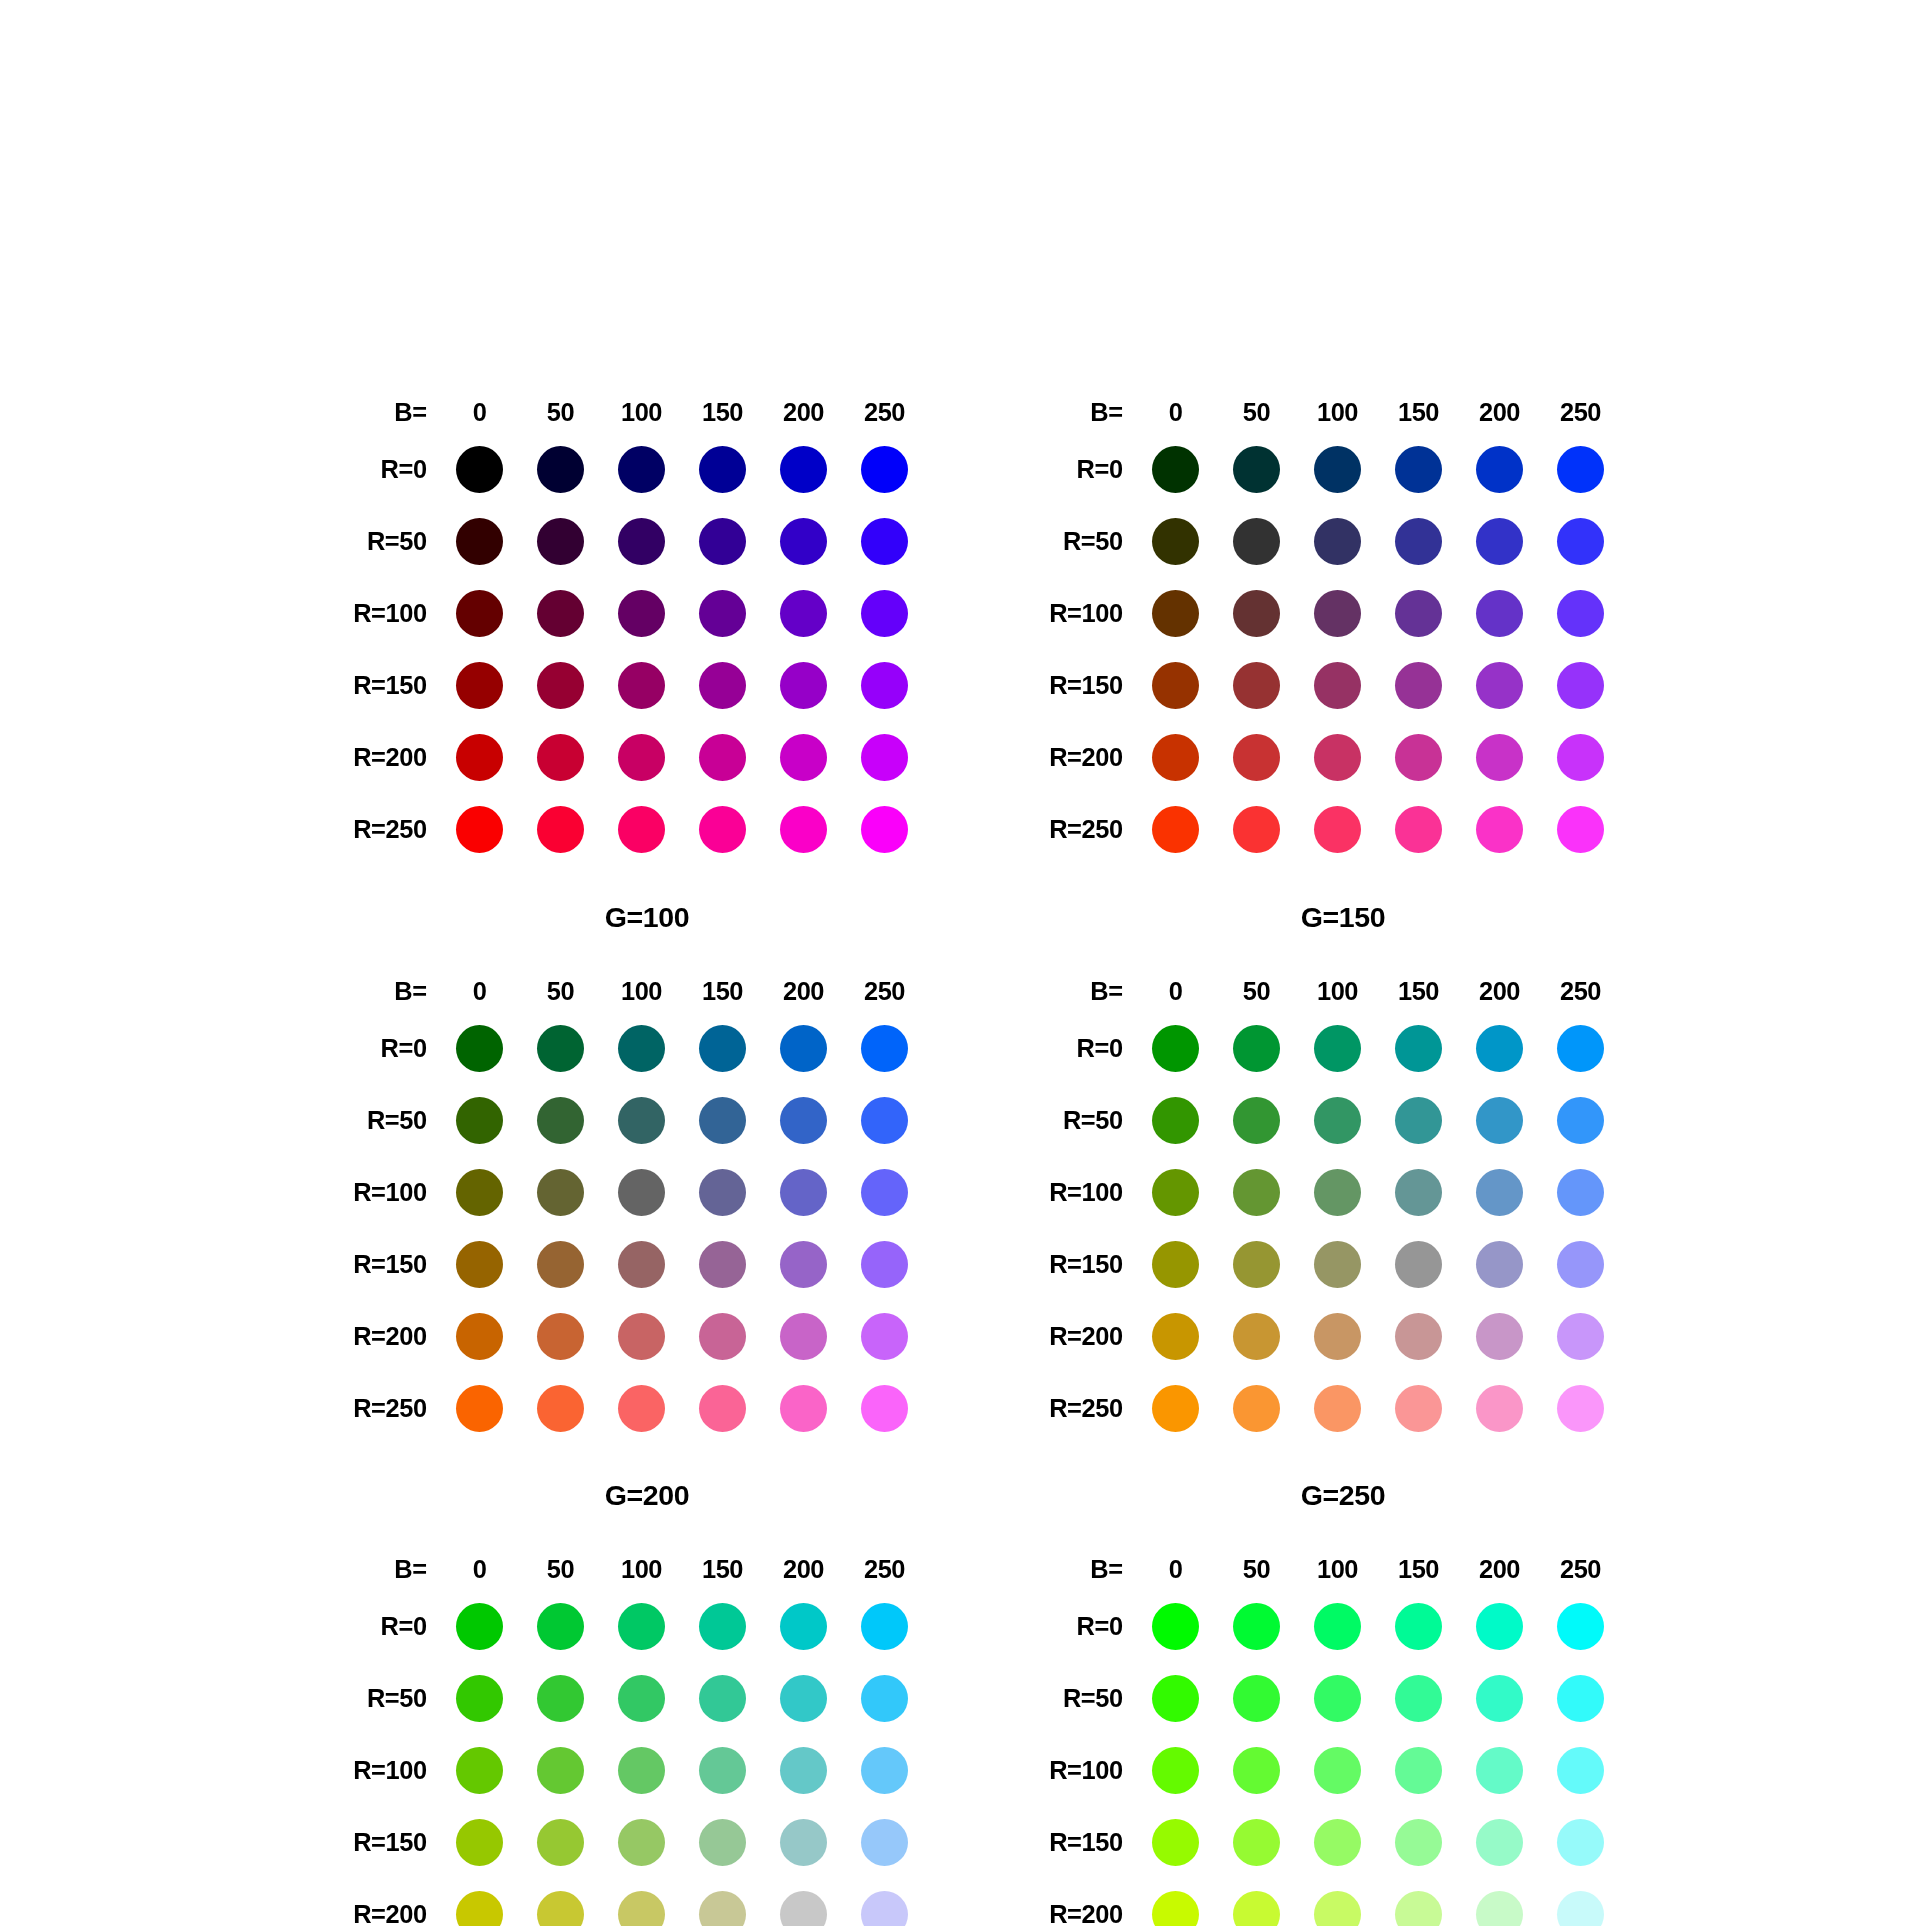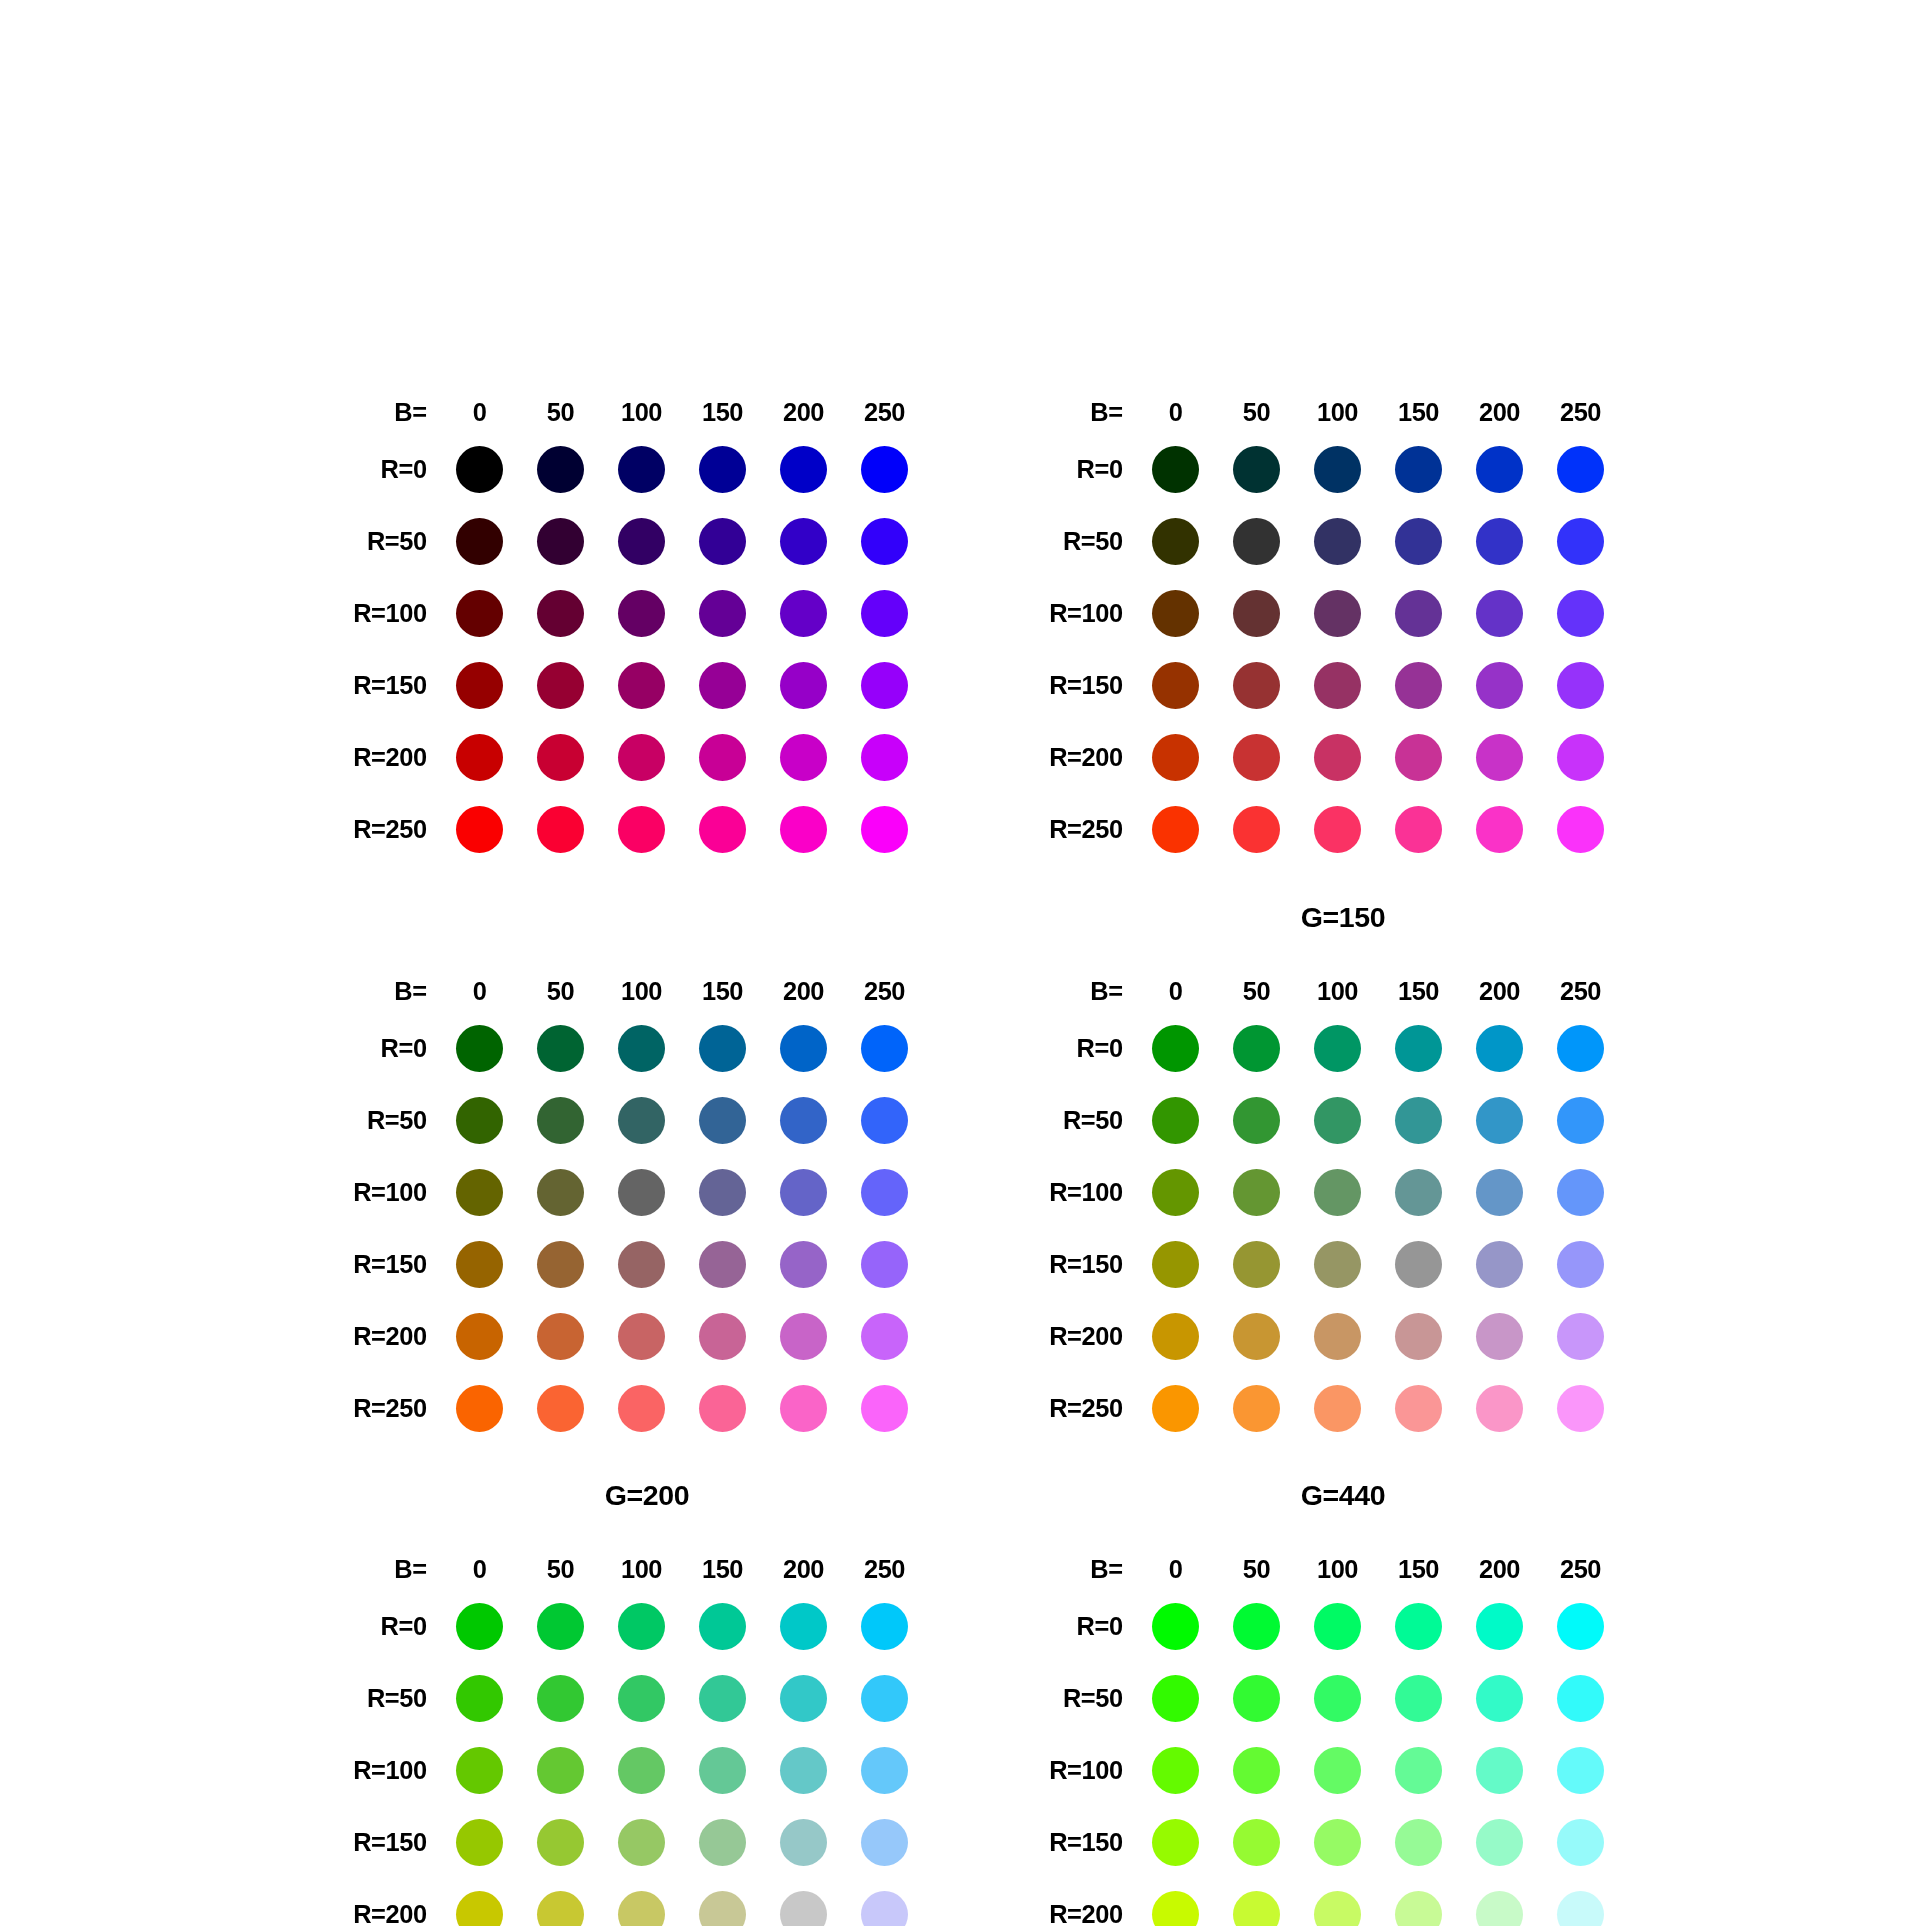--- a/index.html
+++ b/index.html
@@ -376,20 +376,21 @@
           <div class="cell">
             <span class="dot" style="background-color: rgb(250, 50, 200);"></span>
           </div>
           <div class="cell">
             <span class="dot" style="background-color: rgb(250, 50, 250);"></span>
           </div>
         </div>
       </div>
     </div>
     <div class="panel" style="left: 254px; top: 903px;">
+      <div class="panel-title">G=100</div>
       <div class="grid">
         <div class="grid-row header-row">
           <div class="rowlabel">B=</div>
           <div class="collabel">0</div>
           <div class="collabel">50</div>
           <div class="collabel">100</div>
           <div class="collabel">150</div>
           <div class="collabel">200</div>
           <div class="collabel">250</div>
         </div>
@@ -774,21 +775,21 @@
           <div class="cell">
             <span class="dot" style="background-color: rgb(200, 200, 200);"></span>
           </div>
           <div class="cell">
             <span class="dot" style="background-color: rgb(200, 200, 250);"></span>
           </div>
         </div>
       </div>
     </div>
     <div class="panel" style="left: 950px; top: 1481px;">
-      <div class="panel-title">G=440</div>
+      <div class="panel-title">G=250</div>
       <div class="grid">
         <div class="grid-row header-row">
           <div class="rowlabel">B=</div>
           <div class="collabel">0</div>
           <div class="collabel">50</div>
           <div class="collabel">100</div>
           <div class="collabel">150</div>
           <div class="collabel">200</div>
           <div class="collabel">250</div>
         </div>

